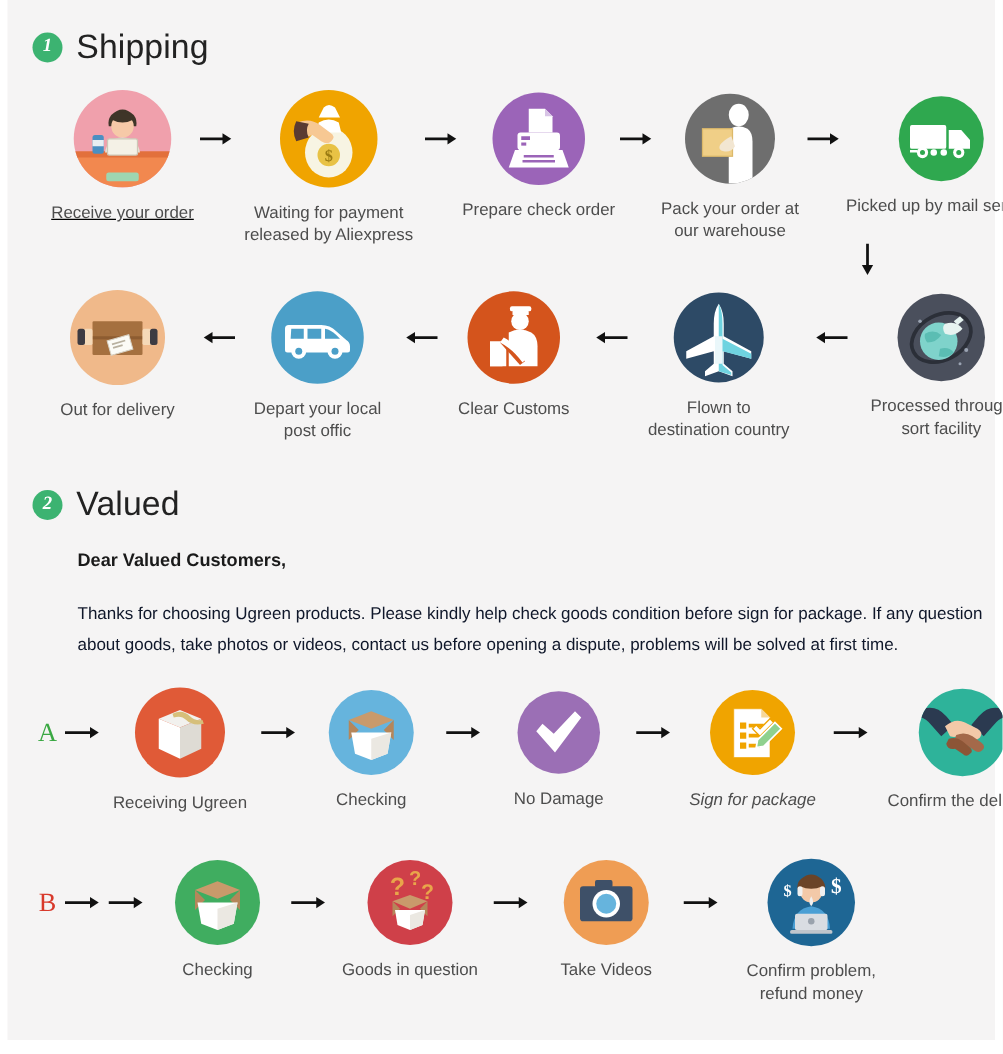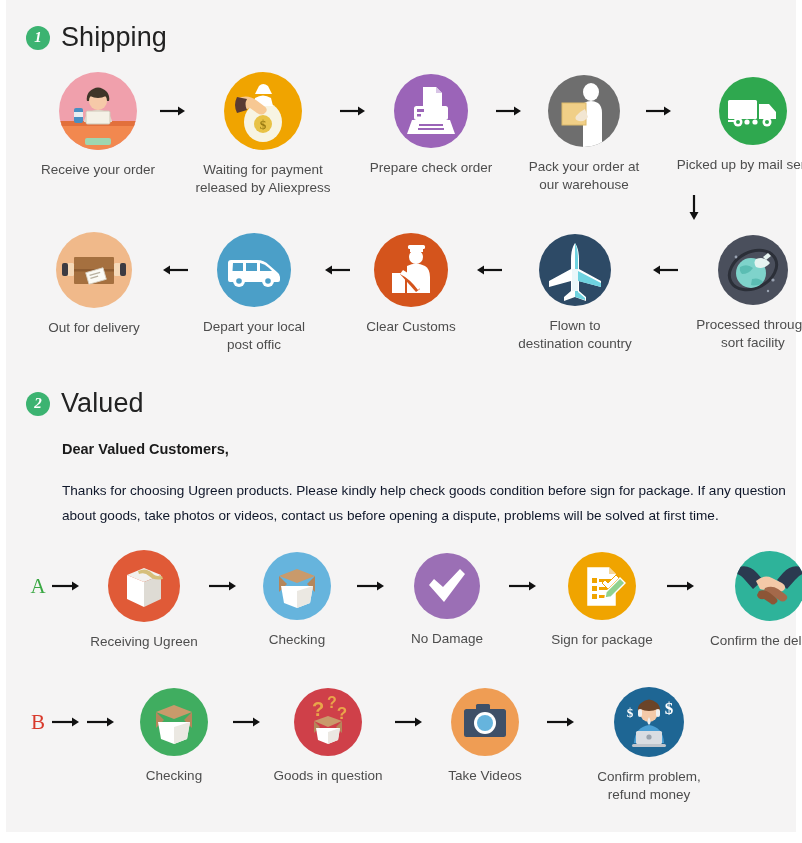--- a/index.html
+++ b/index.html
@@ -140,21 +140,21 @@
 <div class="page">
   <div class="canvas"></div>
 
   <div class="section-head" style="left:26px; top:22px;">
     <span class="badge">1</span>
     <span class="section-title">Shipping</span>
   </div>
 
   <div class="flow-row" style="left:38px; top:72px; width:724px;">
 
-    <div class="node" style="width:120px;">
+    <div class="node" style="width:120px;text-decoration:underline;">
       <div class="circle" style="width:78px;height:78px;background:#f0a0ac;">
         <svg width="78" height="78" viewBox="0 0 78 78" aria-hidden="true">
           <rect x="0" y="52" width="78" height="26" fill="#f2884f"></rect>
           <rect x="0" y="49" width="78" height="5" fill="#e2703c"></rect>
           <rect x="26" y="66" width="26" height="7" rx="2" fill="#9ed6b0"></rect>
           <path d="M30 20 q9 -9 18 0 q3 4 2 9 l-22 0 q-1 -5 2 -9z" fill="#3f3528"></path>
           <circle cx="39" cy="29" r="9" fill="#f6c9a8"></circle>
           <path d="M31 24 q8 4 16 0 q1 -6 -8 -6 q-9 0 -8 6z" fill="#3f3528"></path>
           <path d="M25 50 q2 -12 14 -12 q12 0 14 12 z" fill="#e9e4d6"></path>
           <rect x="27" y="39" width="24" height="13" rx="1.5" fill="#f4f1e6" stroke="#cdc7b6" stroke-width="1"></rect>
@@ -443,21 +443,21 @@
       <div class="node-label">No Damage</div>
     </div>
 
     <div class="arrow" style="width:36px;height:72px;">
       <svg width="32" height="14" viewBox="0 0 32 14">
           <path d="M2 7 H24" stroke="#111" stroke-width="2.2"></path>
           <path d="M22 2.5 L29 7 L22 11.5 Z" fill="#111"></path>
         </svg>
     </div>
 
-    <div class="node" style="width:122px;">
+    <div class="node" style="width:122px;font-style:italic;">
       <div class="circle" style="width:68px;height:68px;background:#f0a400;margin-top:2px;">
         <svg width="68" height="68" viewBox="0 0 68 68" aria-hidden="true">
           <path d="M19 15 h22 l7 7 v32 H19z" fill="#ffffff" stroke="#f0a400" stroke-width="0.5"></path>
           <path d="M41 15 l7 7 h-7z" fill="#f6d79a"></path>
           <rect x="24" y="26" width="5" height="5" fill="#f0a400"></rect>
           <rect x="31" y="27" width="12" height="3" fill="#f0a400"></rect>
           <rect x="24" y="34" width="5" height="5" fill="#f0a400"></rect>
           <rect x="31" y="35" width="12" height="3" fill="#f0a400"></rect>
           <rect x="24" y="42" width="5" height="5" fill="#f0a400"></rect>
           <rect x="31" y="43" width="9" height="3" fill="#f0a400"></rect>

